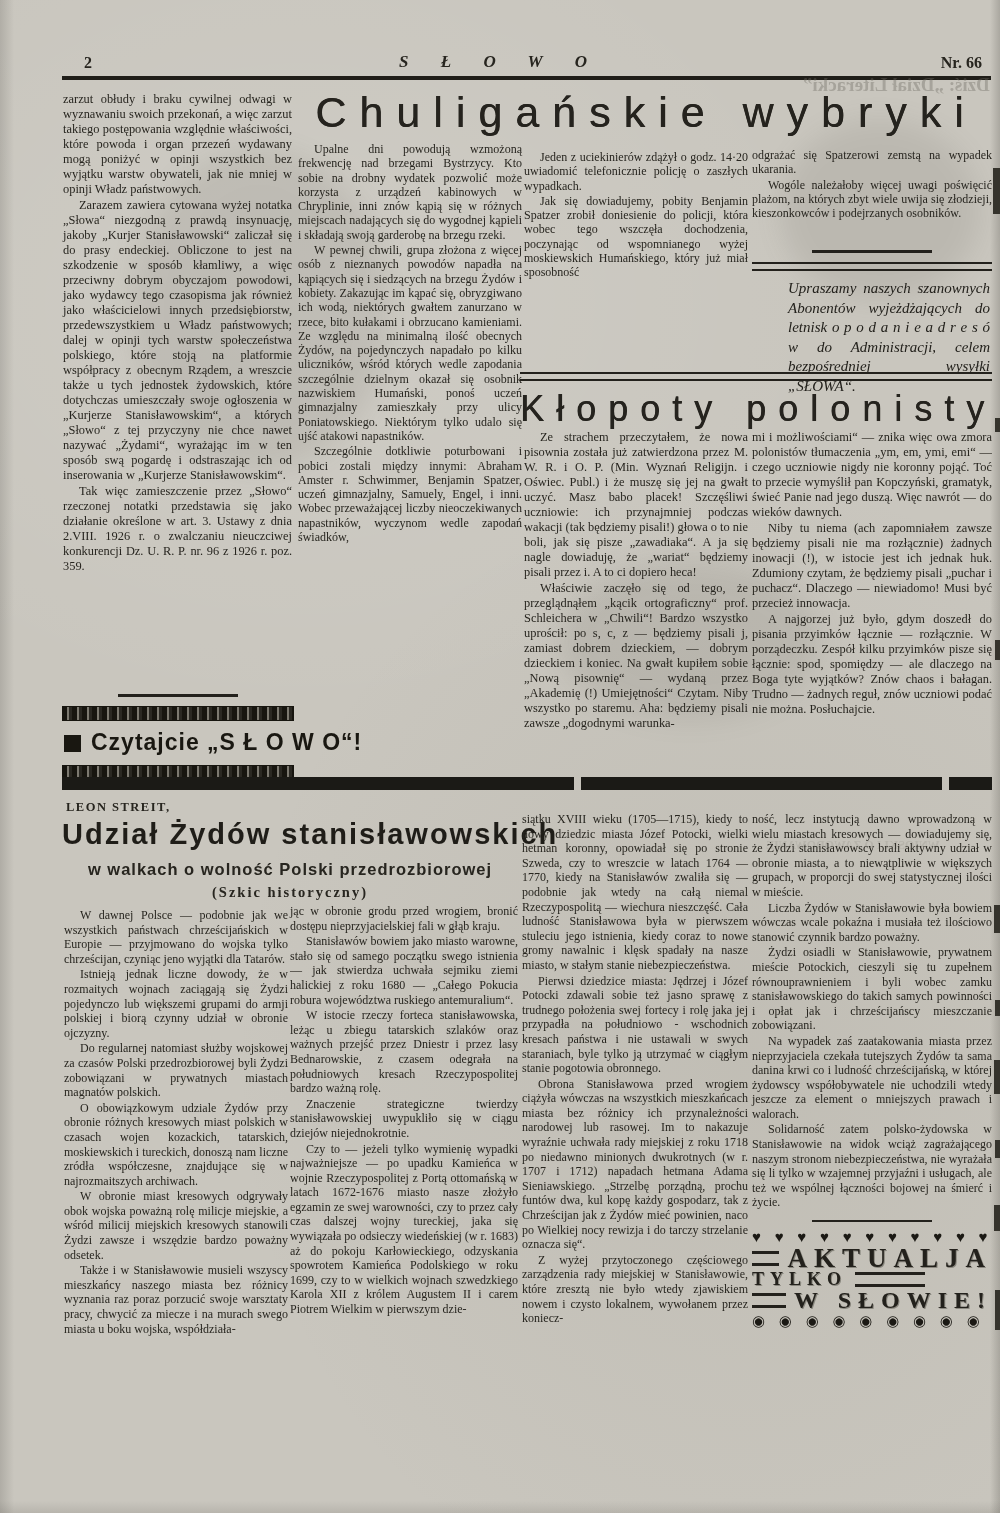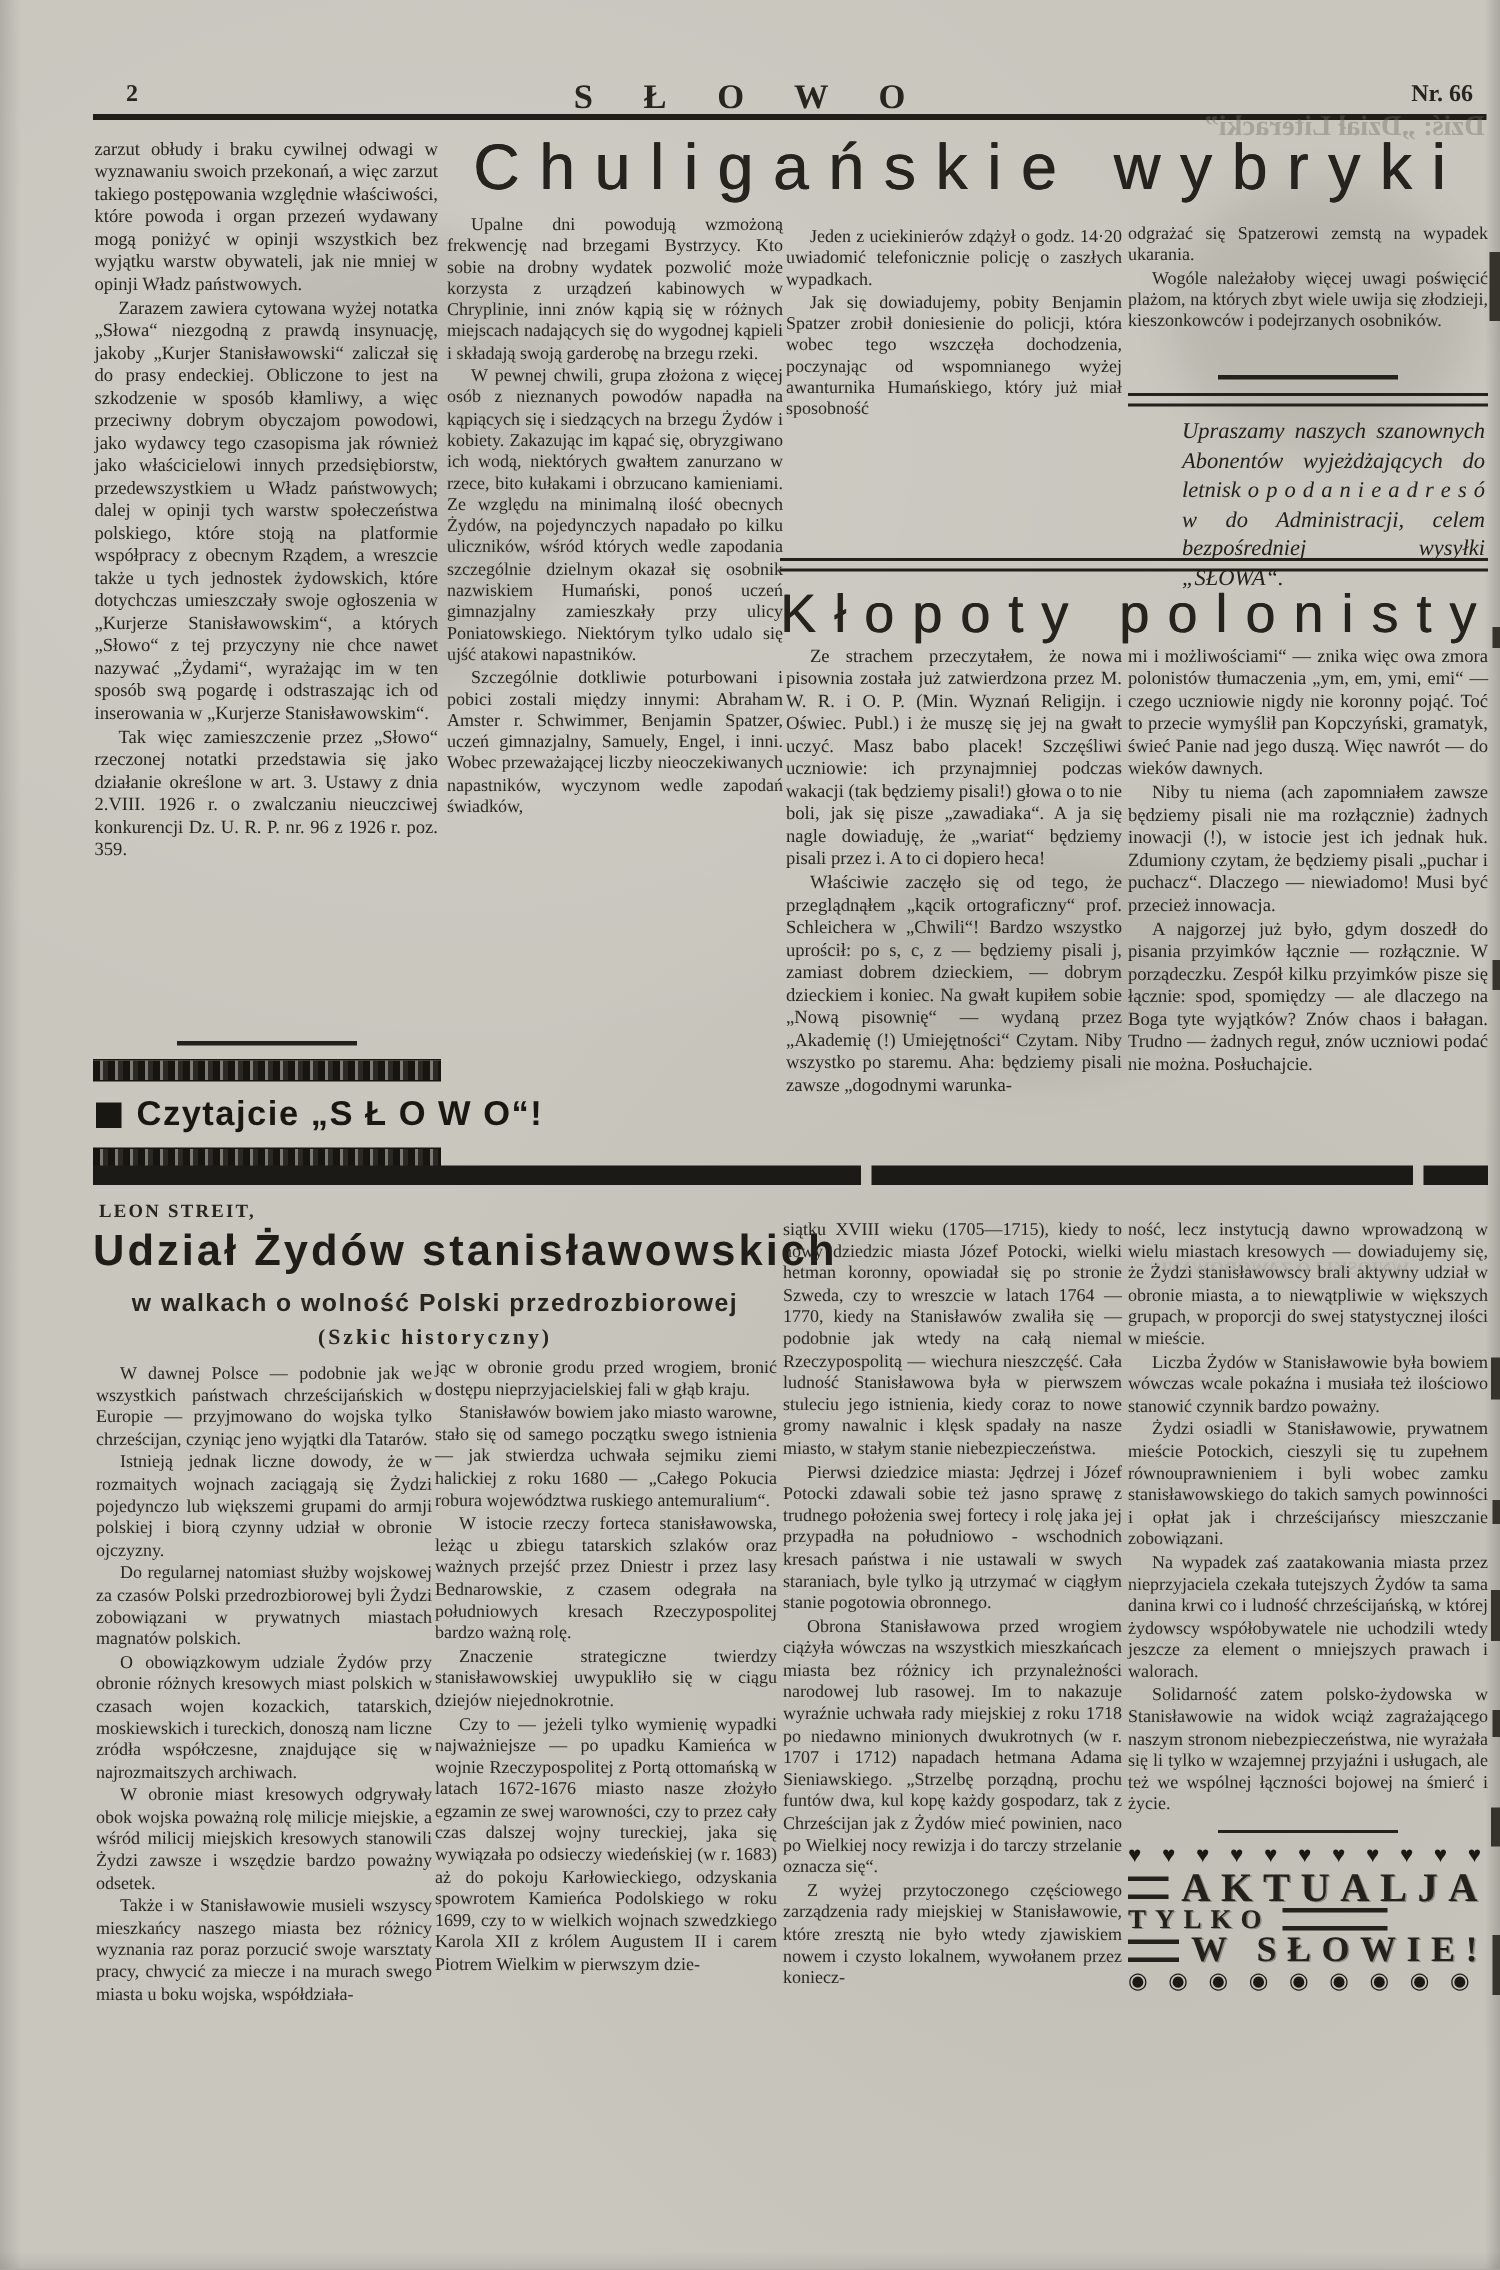--- a/index.html
+++ b/index.html
@@ -15,21 +15,21 @@
       linear-gradient(90deg, rgba(60,58,52,.18) 0, rgba(0,0,0,0) 14px),
       linear-gradient(270deg, rgba(60,58,52,.22) 0, rgba(0,0,0,0) 10px),
       linear-gradient(0deg, rgba(60,58,52,.12) 0, rgba(0,0,0,0) 12px);
     overflow:hidden;
     font-family:"Liberation Serif","DejaVu Serif",serif;
     color:#27251f;
   }
   .abs{position:absolute;}
   
   .pagenum{font-size:16px;font-weight:bold;}
-  .masthead{font-size:23px;font-weight:bold;letter-spacing:14px;}
+  .masthead{font-size:17px;font-weight:bold;letter-spacing:14px;font-style:italic;}
   .issue{font-size:16px;font-weight:bold;}
   .top-rule{background:#201e19;height:4px;}
   
   .col{text-align:justify;font-size:12.4px;line-height:15px;}
   .col.tight{font-size:12px;line-height:14.3px;}
   .col.bsec{font-size:12px;line-height:14.6px;}
   .col p{margin:0 0 1px 0;text-indent:16px;}
   .col p.flush{text-indent:0;}
   .col p.deep{text-indent:150px;}
   
@@ -106,21 +106,21 @@
   </div>
 
   <div class="abs headline1" style="left:300px;top:88px;width:692px;">Chuligańskie wybryki</div>
   <div class="abs col tight" style="left:298px;top:142px;width:224px;">
       <p>Upalne dni powodują wzmożoną frekwencję nad brzegami Bystrzycy. Kto sobie na drobny wydatek pozwolić może korzysta z urządzeń kabinowych w Chryplinie, inni znów kąpią się w różnych miejscach nadających się do wygodnej kąpieli i składają swoją garderobę na brzegu rzeki.</p>
       <p>W pewnej chwili, grupa złożona z więcej osób z nieznanych powodów napadła na kąpiących się i siedzących na brzegu Żydów i kobiety. Zakazując im kąpać się, obryzgiwano ich wodą, niektórych gwałtem zanurzano w rzece, bito kułakami i obrzucano kamieniami. Ze względu na minimalną ilość obecnych Żydów, na pojedynczych napadało po kilku uliczników, wśród których wedle zapodania szczególnie dzielnym okazał się osobnik nazwiskiem Humański, ponoś uczeń gimnazjalny zamieszkały przy ulicy Poniatowskiego. Niektórym tylko udalo się ujść atakowi napastników.</p>
       <p>Szczególnie dotkliwie poturbowani i pobici zostali między innymi: Abraham Amster r. Schwimmer, Benjamin Spatzer, uczeń gimnazjalny, Samuely, Engel, i inni. Wobec przeważającej liczby nieoczekiwanych napastników, wyczynom wedle zapodań świadków,</p>
     </div>
   <div class="abs col tight" style="left:524px;top:150px;width:224px;">
       <p>Jeden z uciekinierów zdążył o godz. 14·20 uwiadomić telefonicznie policję o zaszłych wypadkach.</p>
-      <p>Jak się dowiadujemy, pobity Benjamin Spatzer zrobił doniesienie do policji, która wobec tego wszczęła dochodzenia, poczynając od wspomnianego wyżej awanturnika Humańskiego, który już miał sposobność</p>
+      <p>Jak się dowiadujemy, pobity Benjamin Spatzer zrobił doniesienie do policji, która wobec tego wszczęła dochodzenia, poczynając od wspomnianego wyżej moskiewskich Humańskiego, który już miał sposobność</p>
     </div>
   <div class="abs col tight" style="left:752px;top:148px;width:240px;">
       <p class="flush">odgrażać się Spatzerowi zemstą na wypadek ukarania.</p>
       <p>Wogóle należałoby więcej uwagi poświęcić plażom, na których zbyt wiele uwija się złodzieji, kieszonkowców i podejrzanych osobników.</p>
     </div>
   <div class="abs short-rule" style="left:812px;top:250px;width:120px;"></div>
 
   <div class="abs" style="left:752px;top:262px;width:240px;">
     <div class="dbl-rule"></div>
     <div class="notice-text">Upraszamy naszych szanownych Abonentów wyjeżdżających do letnisk o p o d a n i e  a d r e s ó w  do Administracji, celem bezpośredniej wysyłki „SŁOWA“.</div>

